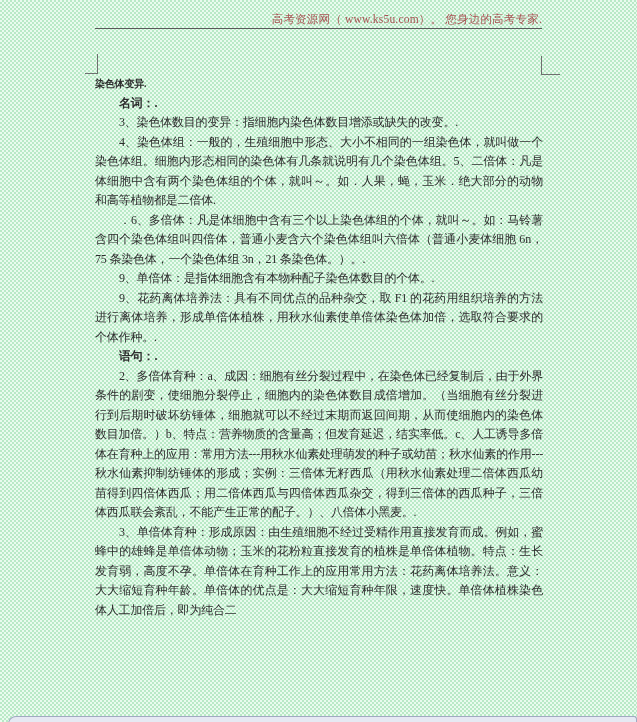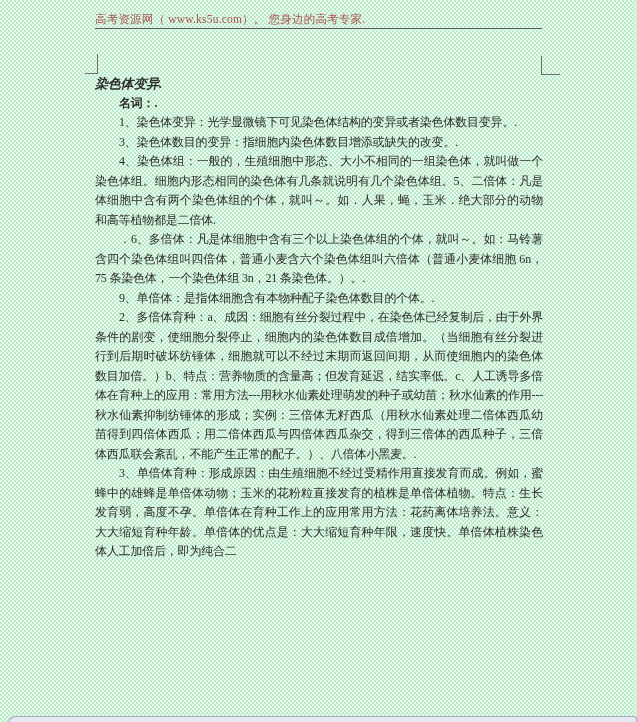--- a/index.html
+++ b/index.html
@@ -11,21 +11,21 @@
     background-color: #cff2d8;
     background-image: conic-gradient(#b9e9c6 25%, #e9fbee 25% 50%, #b9e9c6 50% 75%, #e9fbee 75%);
     background-size: 4px 4px;
     font-family: "Liberation Serif", "DejaVu Serif", serif;
   }
   .header {
     position: absolute;
     top: 12px;
     left: 95px;
     width: 447px;
-    text-align: left;
+    text-align: right;
     font-size: 11.5px;
     letter-spacing: 0.2px;
     color: #a85454;
     white-space: nowrap;
   }
   .header-rule {
     position: absolute;
     top: 28px;
     left: 95px;
     width: 447px;
@@ -48,21 +48,21 @@
     left: 95px;
     top: 74px;
     width: 448px;
     font-size: 12px;
     letter-spacing: -0.2px;
     line-height: 19.5px;
     color: #2d2d2d;
     text-align: justify;
   }
   .content p { margin: 0; text-indent: 2em; }
-  .content p.doc-title { font-weight: bold; text-indent: 0; font-size: 13px; font-style: italic; }
+  .content p.doc-title { font-weight: bold; text-indent: 0; font-size: 10px; }
   .content p.sec-label { font-weight: bold; }
   .bottom-edge {
     position: absolute;
     left: 8px;
     right: 0;
     bottom: -2px;
     height: 7px;
     background: #e6e9f3;
     border: 1px solid #a2aac2;
     border-bottom: none;
@@ -78,25 +78,26 @@
 
   <div class="header-rule"></div>
 
   <div class="mark mark-tl"></div>
   <div class="mark mark-tr"></div>
 
   <div class="content">
     <p class="doc-title">染色体变异.</p>
 
     <p class="sec-label">名词：.</p>
-    <p>1、染色体变异：光学显微镜下可见染色体结构的变异或者染色体数目变异。.</p>
     <p>3、染色体数目的变异：指细胞内染色体数目增添或缺失的改变。.</p>
     <p>4、染色体组：一般的，生殖细胞中形态、大小不相同的一组染色体，就叫做一个染色体组。细胞内形态相同的染色体有几条就说明有几个染色体组。5、二倍体：凡是体细胞中含有两个染色体组的个体，就叫～。如．人果，蝇，玉米．绝大部分的动物和高等植物都是二倍体.</p>
     <p>．6、多倍体：凡是体细胞中含有三个以上染色体组的个体，就叫～。如：马铃薯含四个染色体组叫四倍体，普通小麦含六个染色体组叫六倍体（普通小麦体细胞 6n，75 条染色体，一个染色体组 3n，21 条染色体。）。.</p>
     <p>9、单倍体：是指体细胞含有本物种配子染色体数目的个体。.</p>
+    <p>9、花药离体培养法：具有不同优点的品种杂交，取 F1 的花药用组织培养的方法进行离体培养，形成单倍体植株，用秋水仙素使单倍体染色体加倍，选取符合要求的个体作种。.</p>
 
+    <p class="sec-label">语句：.</p>
     <p>2、多倍体育种：a、成因：细胞有丝分裂过程中，在染色体已经复制后，由于外界条件的剧变，使细胞分裂停止，细胞内的染色体数目成倍增加。（当细胞有丝分裂进行到后期时破坏纺锤体，细胞就可以不经过末期而返回间期，从而使细胞内的染色体数目加倍。）b、特点：营养物质的含量高；但发育延迟，结实率低。c、人工诱导多倍体在育种上的应用：常用方法---用秋水仙素处理萌发的种子或幼苗；秋水仙素的作用---秋水仙素抑制纺锤体的形成；实例：三倍体无籽西瓜（用秋水仙素处理二倍体西瓜幼苗得到四倍体西瓜；用二倍体西瓜与四倍体西瓜杂交，得到三倍体的西瓜种子，三倍体西瓜联会紊乱，不能产生正常的配子。）、八倍体小黑麦。.</p>
     <p>3、单倍体育种：形成原因：由生殖细胞不经过受精作用直接发育而成。例如，蜜蜂中的雄蜂是单倍体动物；玉米的花粉粒直接发育的植株是单倍体植物。特点：生长发育弱，高度不孕。单倍体在育种工作上的应用常用方法：花药离体培养法。意义：大大缩短育种年龄。单倍体的优点是：大大缩短育种年限，速度快。单倍体植株染色体人工加倍后，即为纯合二</p>
   </div>
 
   <div class="bottom-edge"></div>
 
 </div>
 
 </body></html>

